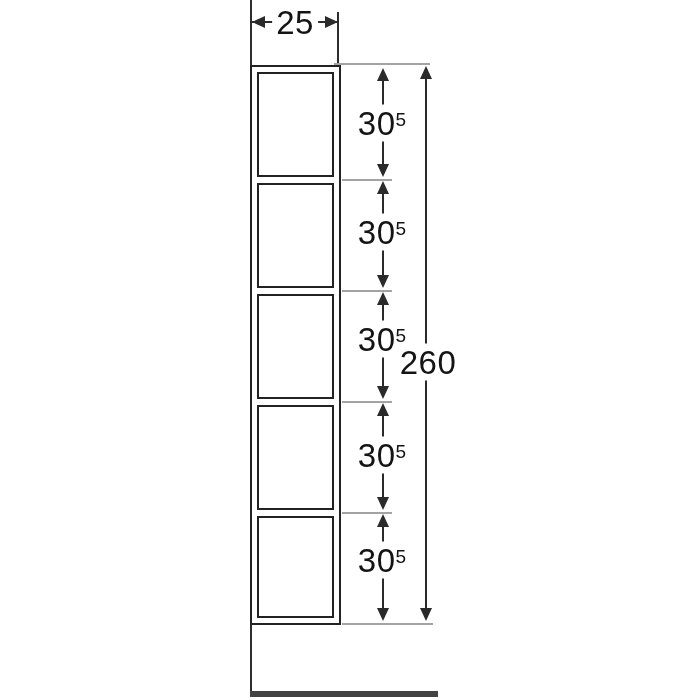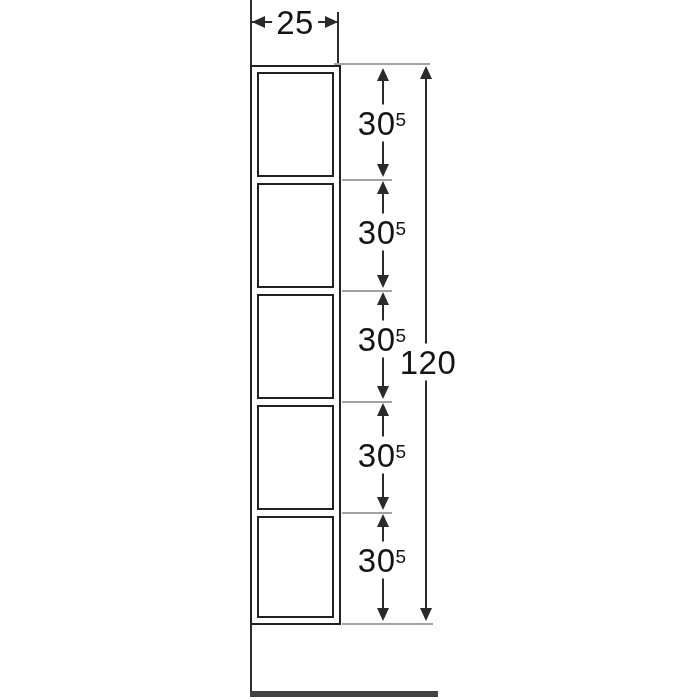--- a/index.html
+++ b/index.html
@@ -109,17 +109,17 @@
     <div class="dim-label" style="left:382px;top:560px;">
       <span>30</span><sup>5</sup>
     </div>
   </div>
 
   <div>
     <div class="arrow arrow-up" style="left:419.5px;top:66px;"></div>
     <div class="vline dimline" style="left:425.2px;top:78px;width:1.5px;height:532px;"></div>
     <div class="arrow arrow-down" style="left:419.5px;top:608px;"></div>
     <div class="dim-label" style="left:428px;top:362px;">
-      <span>120</span>
+      <span>260</span>
     </div>
   </div>
 
 </div>
 
 </body></html>

